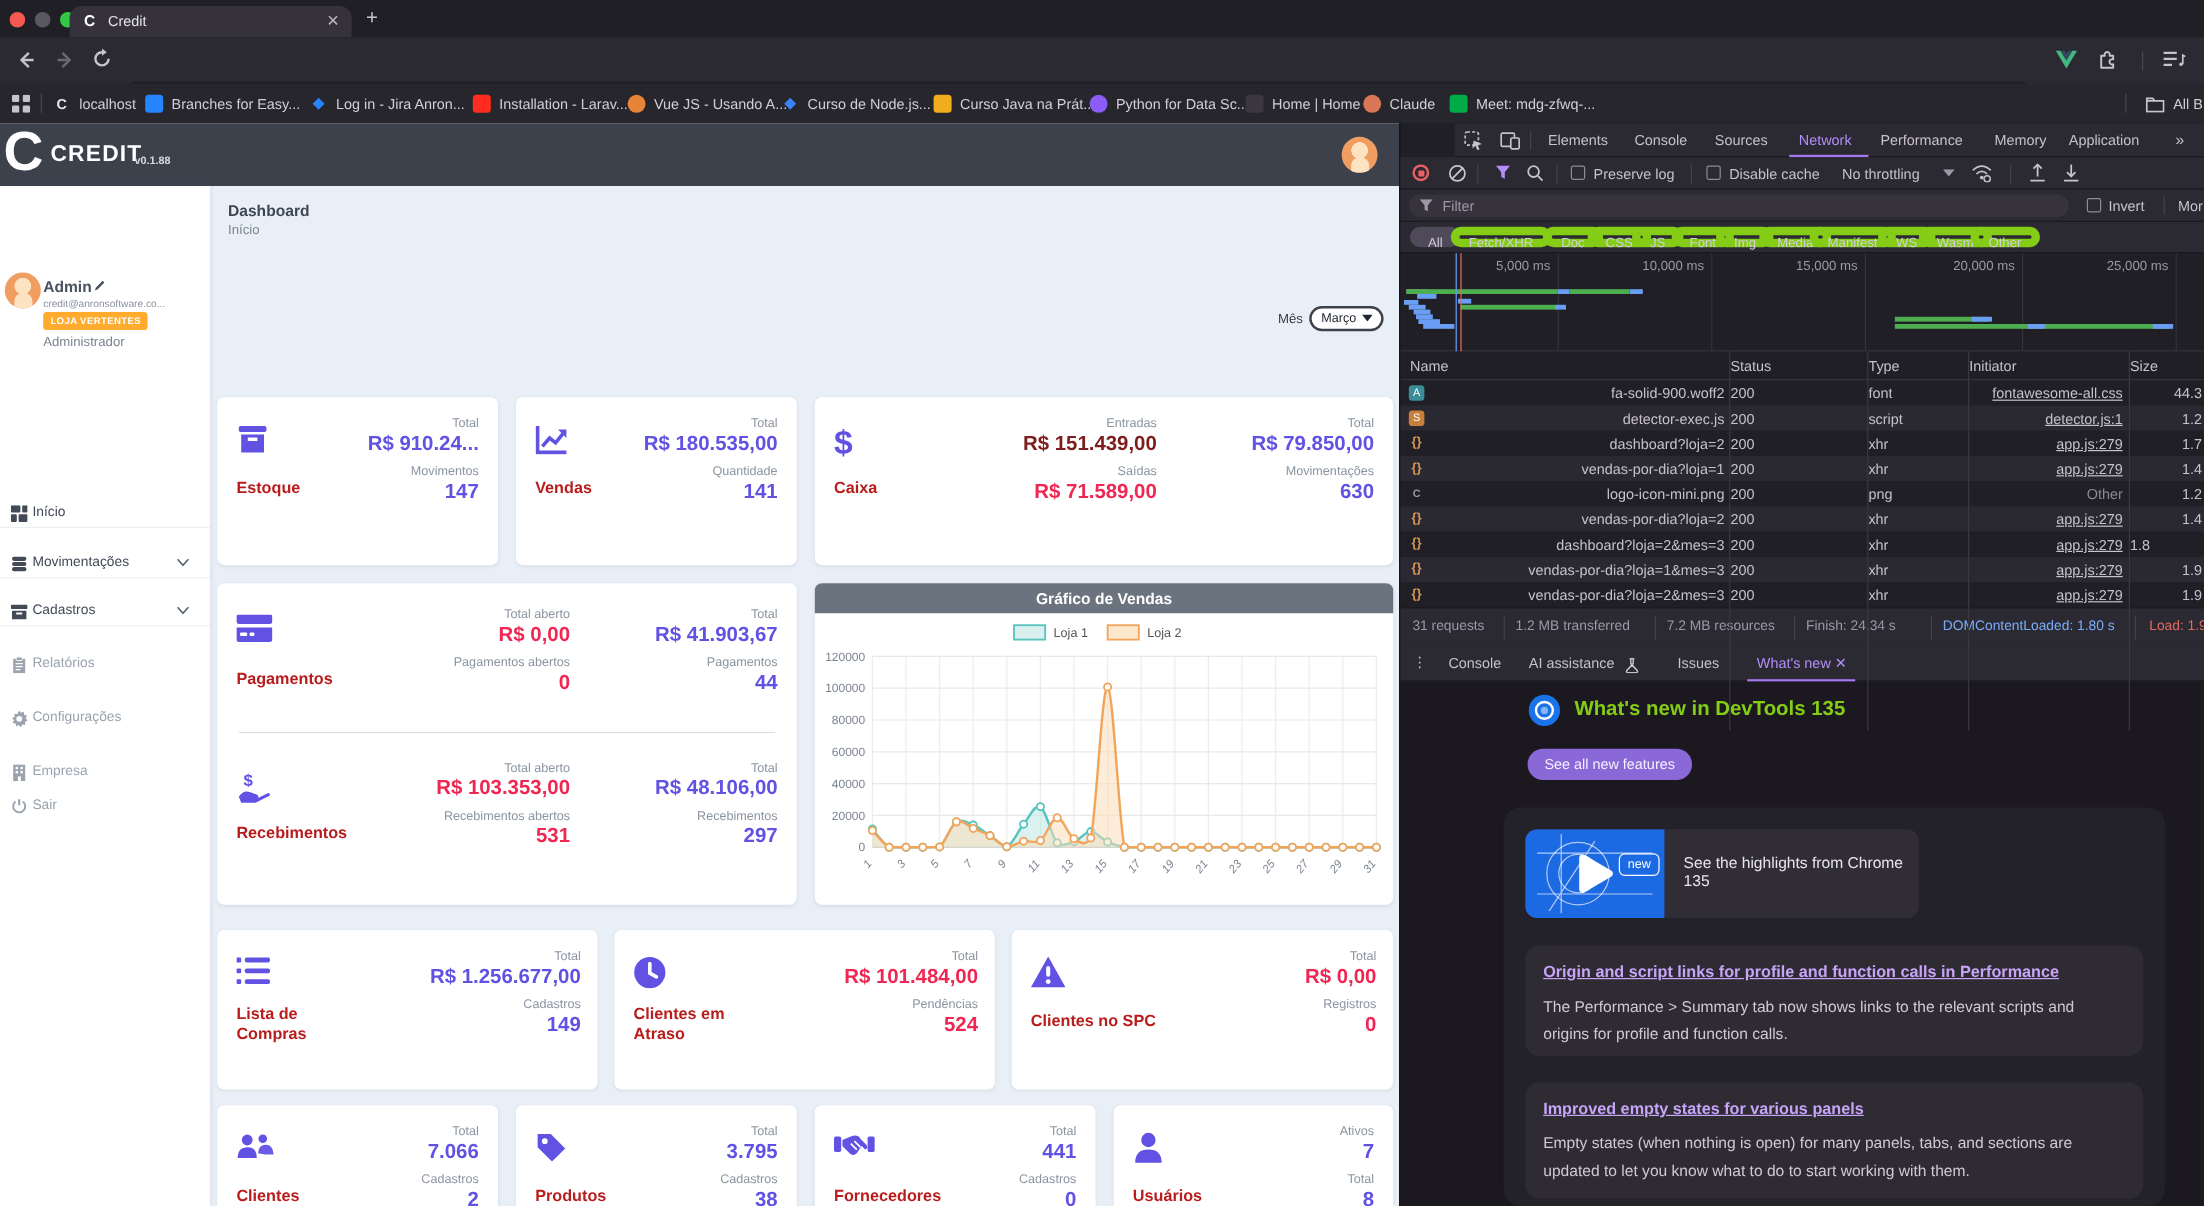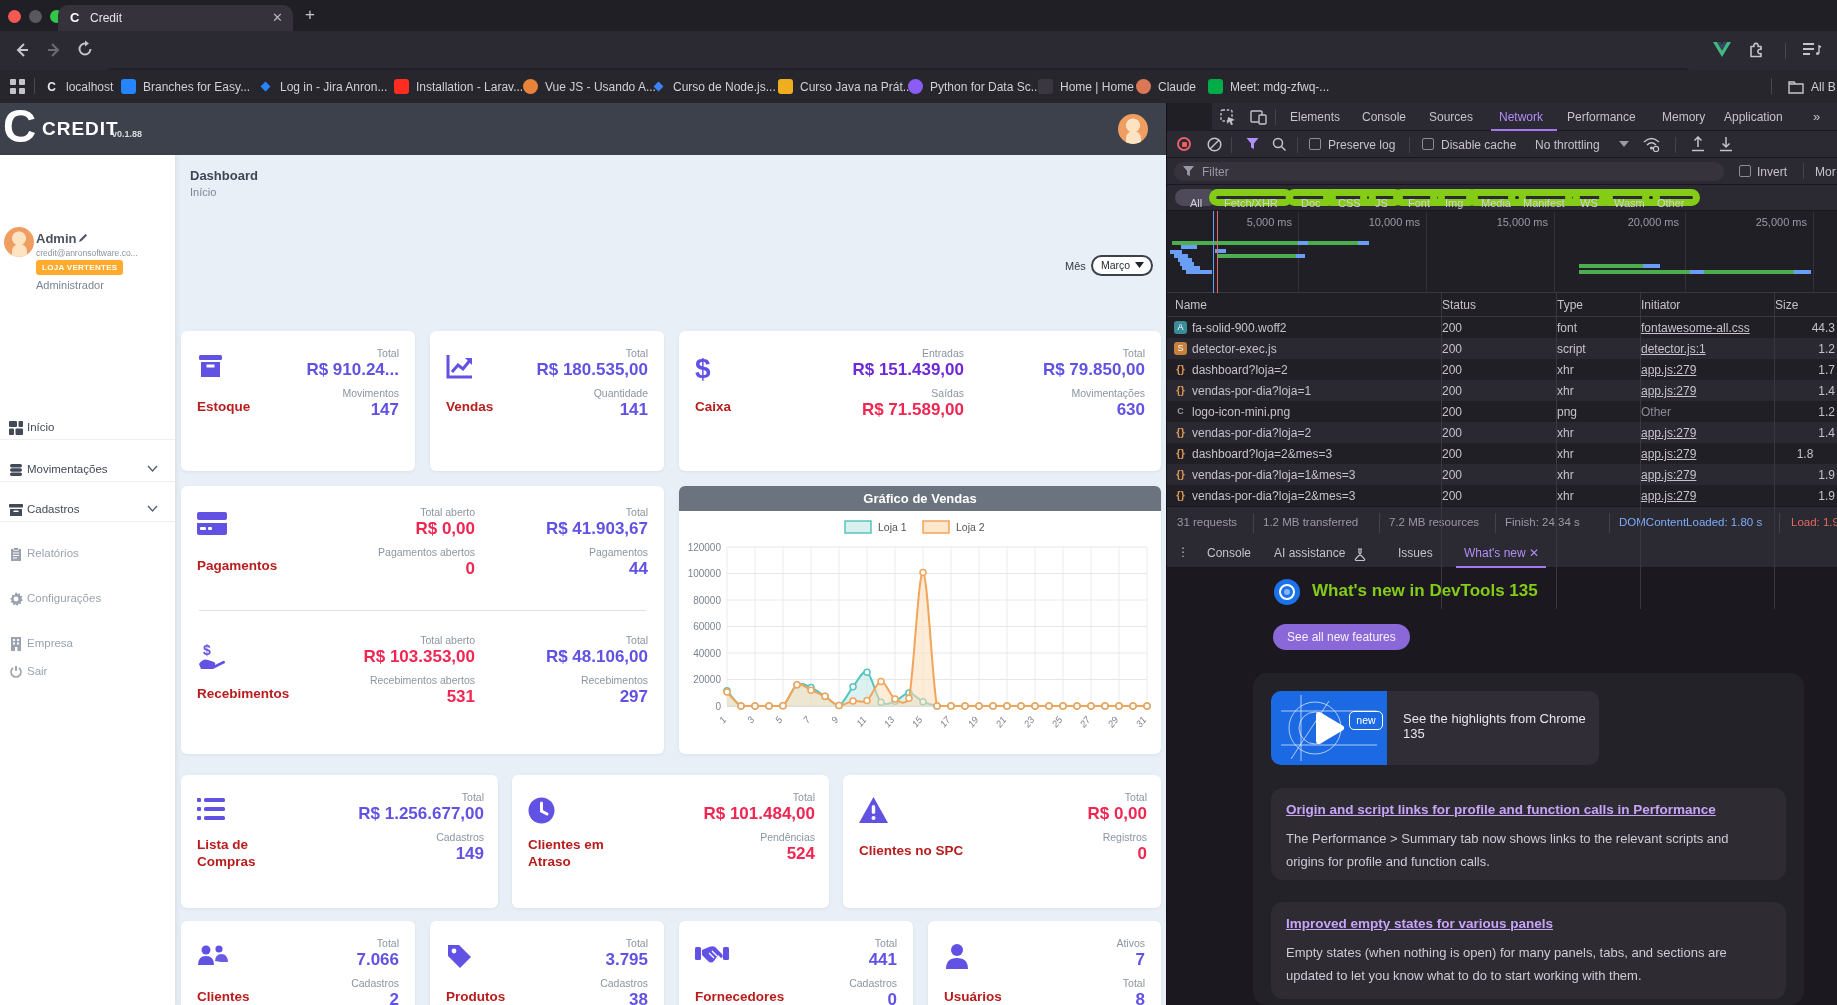--- a/index.html
+++ b/index.html
@@ -47,21 +47,21 @@
 #pg-sub { position:absolute; left:15px; top:31px; font-size:11px; color:#7c8694; }
 #mes-label { position:absolute; left:890px; top:105px; font-size:11px; color:#333a44; }
 #mes-select { position:absolute; left:916px; top:100px; width:62px; height:21px; border:2px solid #3c414c; border-radius:11px; background:#fff; font-size:10.5px; color:#1f252e; padding:2px 8px; }
 #mes-select .car { position:absolute; right:7px; top:5px; }
 .card { position:absolute; background:#fff; border-radius:6px; box-shadow:0 1px 3px rgba(80,95,120,.1); }
 .cicon { position:absolute; left:16px; top:22px; color:#6152e4; }
 .ctitle { position:absolute; left:16px; top:68px; color:#b91c1c; font-weight:bold; font-size:13.5px; line-height:1.25; width:110px; }
 .mcol { position:absolute; top:16px; text-align:right; }
 .mlabel { font-size:10.5px; color:#8b95a1; }
 .mvalue { font-size:17px; font-weight:bold; margin:1px 0 7px; }
-.purple { color:#6152e4; } .green { color:#6d28d9; } .red { color:#f02752; }
+.purple { color:#6152e4; } .green { color:#7f1d1d; } .red { color:#f02752; }
 #chartcard .chead { position:absolute; left:0; top:0; width:100%; height:25px; background:#6b747e; border-radius:6px 6px 0 0; color:#fff; font-weight:bold; font-size:13px; text-align:center; line-height:25px; }
 .csec-div { position:absolute; left:18px; right:18px; top:124px; height:1px; background:#dde1e6; }
 
 #devtools { position:absolute; left:1166px; top:103px; width:671px; height:902px; background:#211f26; border-left:1px solid #131118; color:#c6c1cc; font-size:12px; }
 .dtrow { position:absolute; left:0; width:671px; }
 #dt-tabs { top:0; height:28px; background:#2b2931; border-bottom:1px solid #1a181e;margin-left:45px; }
 .dtab { position:absolute; top:7px; font-size:12px; color:#c6c1cc; }
 .dtab.active { color:#b18ef8; }
 #dt-toolbar { top:28px; height:27px; background:#2b2931; border-bottom:1px solid #1a181e; }
 #dt-filterrow { top:55px; height:27px; background:#2b2931; border-bottom:1px solid #1a181e; }
@@ -70,21 +70,21 @@
 .pill { position:absolute; top:4px; height:17px; border:7px solid #84cc16; border-radius:9px; font-size:11px; color:#d3cede; padding:0 8px; line-height:15px; }
 .pill.active { background:#4f4a59; border-color:#4f4a59; }
 #dt-overview { top:108px; height:82px; background:#211f26; border-bottom:1px solid #3a3740; }
 .ovgrid { position:absolute; top:0; width:1px; height:82px; background:#34313a; }
 .ovlabel { position:absolute; top:5px; font-size:11px; color:#9d97a6; }
 #dt-thead { top:190px; height:24px; background:#211f26; border-bottom:1px solid #3a3740; }
 .th { position:absolute; top:5px; font-size:12px; color:#c6c1cc; }
 .colline { position:absolute; top:190px; width:1px; height:316px; background:#3a3740; }
 .nrow { position:absolute; left:0; width:671px; height:21px; }
 .nrow.odd { background:#211f26; } .nrow.even { background:#2a2830; }
-.ncell { position:absolute; top:4px; white-space:nowrap; overflow:hidden; }
+.ncell { position:absolute; top:4px; white-space:nowrap; overflow:hidden;text-align:right; }
 .nicon { position:absolute; left:7px; top:4px; width:13px; height:13px; border-radius:3px; font-size:9px; text-align:center; line-height:13px; color:#fff; }
 #dt-summary { top:403px; height:32px; background:#2b2931; border-top:1px solid #1a181e; }
 .sseg { position:absolute; top:9px; font-size:11.5px; color:#9d97a6; white-space:nowrap; }
 .sdiv2 { position:absolute; top:6px; width:1px; height:20px; background:#45414d; }
 #dt-drawertabs { top:435px; height:30px; background:#2b2931; border-bottom:1px solid #1a181e; }
 #dt-content { top:465px; height:437px; background:#1b191f; }
 #wn-heading { position:absolute; left:145px; top:13px; font-size:17px; font-weight:bold; color:#84cc16; }
 #wn-btn { position:absolute; left:106px; top:56px; height:26px; border-radius:13px; background:#8a68d8; color:#f6f0fe; font-size:12px; padding:0 14px; line-height:26px; }
 #wn-container { position:absolute; left:86px; top:105px; width:551px; height:332px; background:#242229; border-radius:14px; }
 #wn-video { position:absolute; left:18px; top:18px; width:328px; height:74px; border-radius:10px; overflow:hidden; background:#302d36; }
@@ -881,21 +881,21 @@
         <span class="ncell" style="left:390px">xhr</span>
         <span class="ncell" style="left:474px;width:128px;text-decoration:underline">app.js:279</span>
         <span class="ncell" style="left:608px;width:60px;text-align:right">1.4</span>
       </div>
       <div class="nrow odd" style="top:340px">
         <span class="nicon" style="background:transparent;color:#d79556;font-size:11px;font-weight:bold">{}</span>
         <span class="ncell" style="left:25px;width:245px">dashboard?loja=2&amp;mes=3</span>
         <span class="ncell" style="left:275px">200</span>
         <span class="ncell" style="left:390px">xhr</span>
         <span class="ncell" style="left:474px;width:128px;text-decoration:underline">app.js:279</span>
-        <span class="ncell" style="left:608px;width:60px;text-align:center">1.8</span>
+        <span class="ncell" style="left:608px;width:60px;text-align:left">1.8</span>
       </div>
       <div class="nrow even" style="top:361px">
         <span class="nicon" style="background:transparent;color:#d79556;font-size:11px;font-weight:bold">{}</span>
         <span class="ncell" style="left:25px;width:245px">vendas-por-dia?loja=1&amp;mes=3</span>
         <span class="ncell" style="left:275px">200</span>
         <span class="ncell" style="left:390px">xhr</span>
         <span class="ncell" style="left:474px;width:128px;text-decoration:underline">app.js:279</span>
         <span class="ncell" style="left:608px;width:60px;text-align:right">1.9</span>
       </div>
       <div class="nrow odd" style="top:382px">

